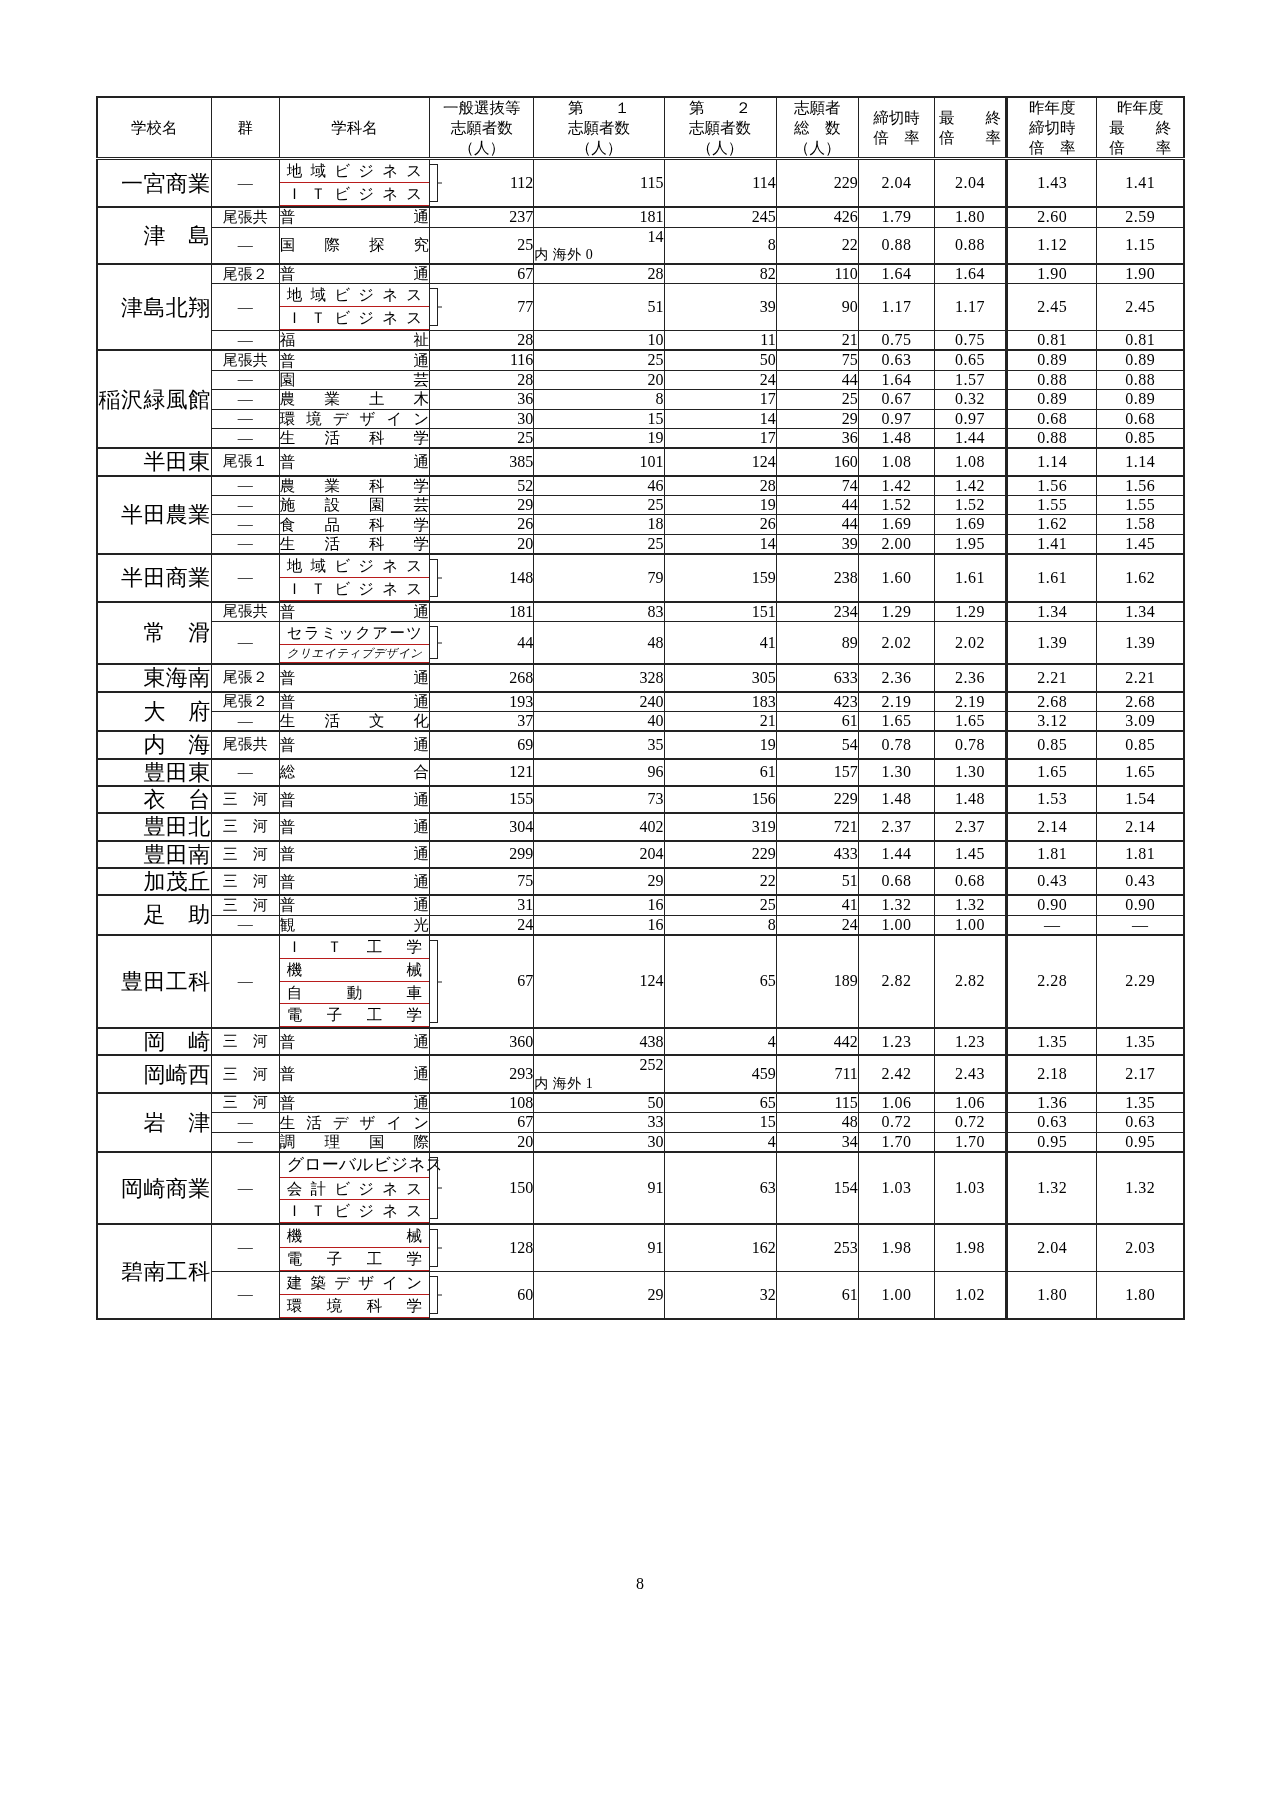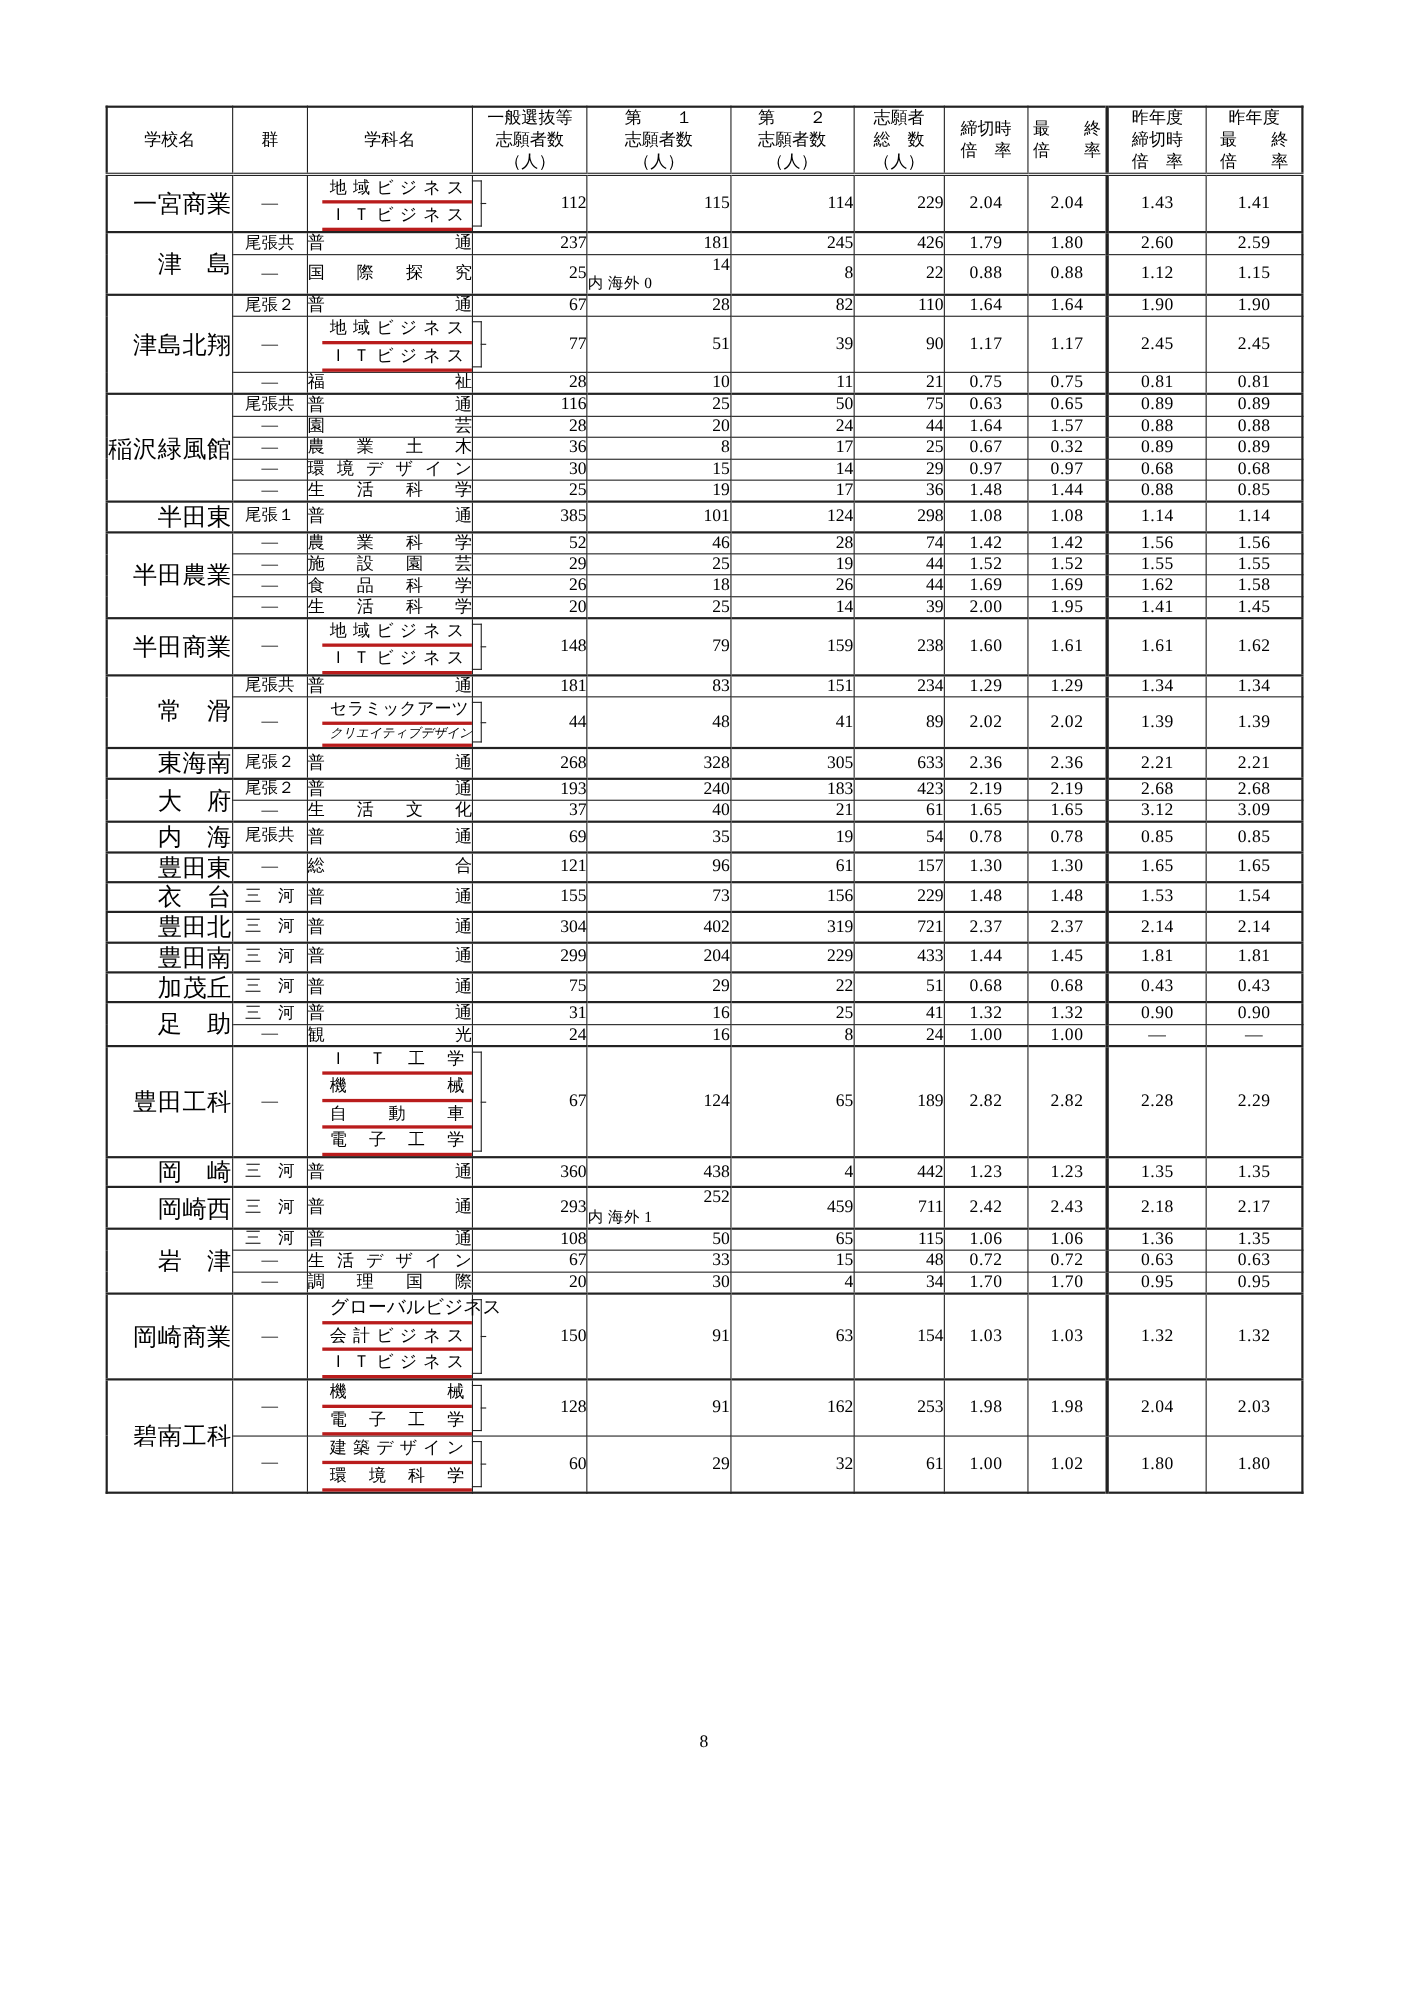--- a/index.html
+++ b/index.html
@@ -97,27 +97,26 @@
   }
   .thickleft { border-left: 3px solid #222 !important; }
   .sect-top  { border-top: 2px solid #222 !important; }
 
   
   .coursestack {
     padding: 0;
     position: relative;
   }
   .coursestack .line {
-    border-bottom: 3px solid #b91c1c;
+    border-bottom: 1px solid #b91c1c;
     padding: 2px 7px;
     text-align: justify;
     text-align-last: justify;
     white-space: nowrap;
     font-size: 15.5px;
-    margin-left: 13px;
   }
   .coursestack .line:last-child { border-bottom: none; }
   .coursestack .line.small { font-size: 11.5px; font-style: italic; }
   .coursestack .line.smallish { font-size: 17px; }
 
   .brace-cell {
     position: relative;
   }
   .brace {
     position: absolute;
@@ -371,21 +370,21 @@
             <td class="rate thickleft">0.88</td>
             <td class="rate">0.85</td>
           </tr>
           <tr class="sect-top">
             <td class="school sect-top" rowspan="1">半田東</td>
             <td class="gun sect-top">尾張１</td>
             <td class="sect-top course">普　　　　　通</td>
             <td class="num sect-top">385</td>
             <td class="num sect-top">101</td>
             <td class="num sect-top">124</td>
-            <td class="num sect-top">298</td>
+            <td class="num sect-top">160</td>
             <td class="rate sect-top">1.08</td>
             <td class="rate sect-top">1.08</td>
             <td class="rate thickleft sect-top">1.14</td>
             <td class="rate sect-top">1.14</td>
           </tr>
           <tr class="sect-top">
             <td class="school sect-top" rowspan="4">半田農業</td>
             <td class="gun sect-top">—</td>
             <td class="sect-top course">農　業　科　学</td>
             <td class="num sect-top">52</td>

